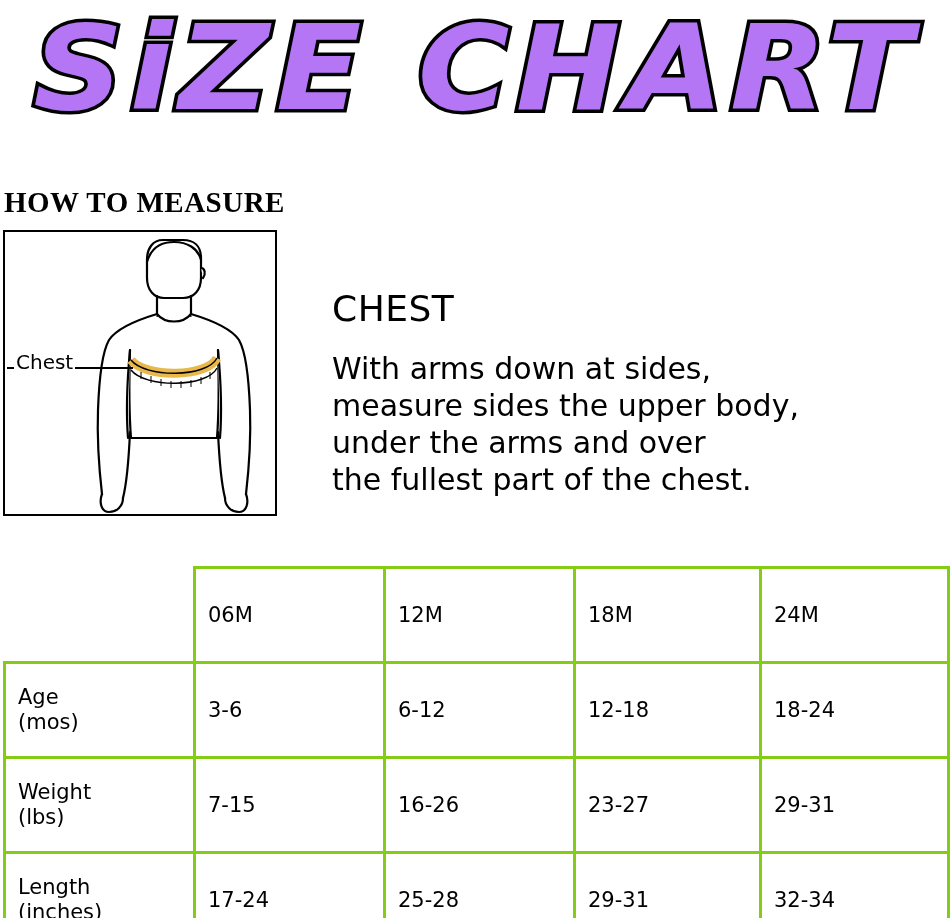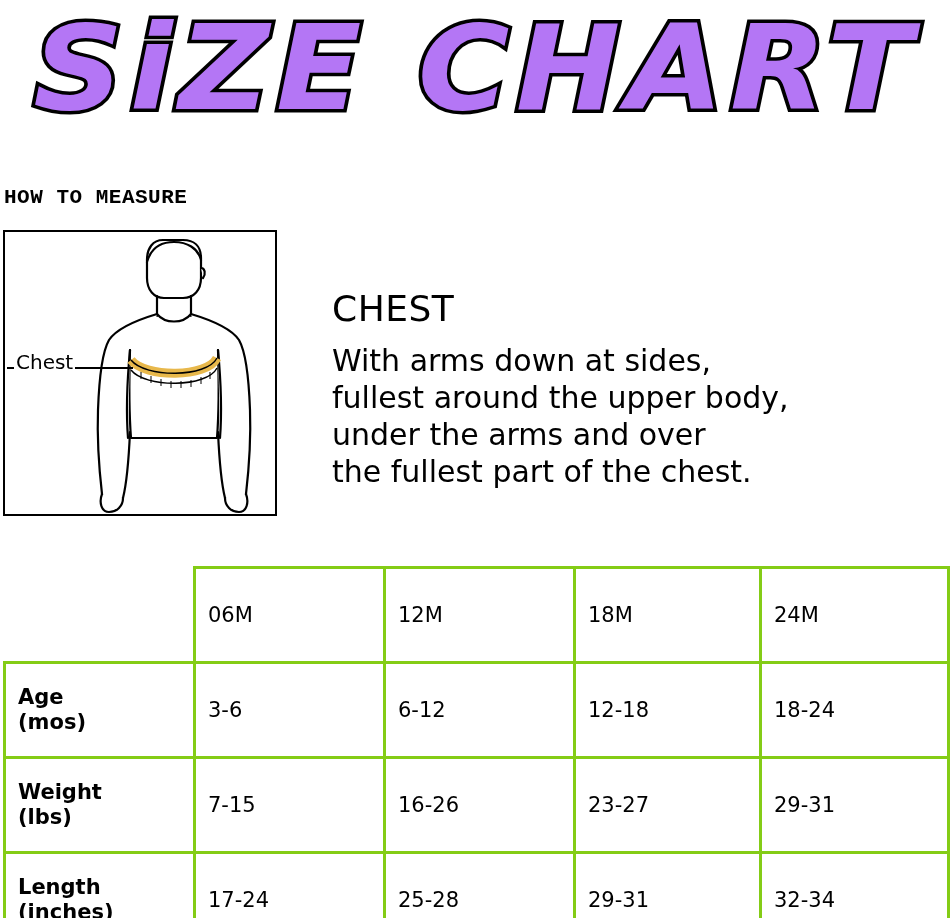--- a/index.html
+++ b/index.html
@@ -41,23 +41,23 @@
     font-style: italic;
     transform: scaleX(1.06);
     transform-origin: center top;
   }
 
   
   .howto {
     position: absolute;
     left: 4px;
     top: 186px;
-    font-family: Liberation Mono, monospace;
+    font-family: Liberation Serif, serif;
     font-weight: bold;
-    font-size: 21px;
+    font-size: 29px;
     letter-spacing: 0.5px;
   }
 
   
   .figure-box {
     position: absolute;
     left: 3px;
     top: 230px;
     width: 274px;
     height: 286px;
@@ -86,21 +86,21 @@
     top: 288px;
     width: 600px;
   }
   .desc-title {
     font-family: "DejaVu Sans", sans-serif;
     font-size: 36px;
     line-height: 42px;
     letter-spacing: 0.5px;
   }
   .desc-body {
-    margin-top: 12px;
+    margin-top: 20px;
     font-family: "DejaVu Sans", sans-serif;
     font-size: 30px;
     line-height: 37px;
     letter-spacing: 0px;
   }
   .desc-body div { white-space: nowrap; }
 
   
   .size-table {
     position: absolute;
@@ -128,21 +128,21 @@
     border-top: none !important;
     border-left: none !important;
     border-bottom: none !important;
   }
   .head-cell {
     vertical-align: bottom;
     padding-bottom: 14px;
   }
   .row-label {
     border-left: 2px solid #000;
-    font-weight: bold;
+    font-weight: normal;
     line-height: 25px;
     vertical-align: middle;
     padding-top: 4px;
   }
   .row-label span { display: block; }
   .val-cell { vertical-align: bottom; padding-bottom: 16px; }
   .val-cell.mid { vertical-align: middle; padding-bottom: 0; }
 </style>
 </head>
 <body>
@@ -197,21 +197,21 @@
 
     <line x1="2" y1="136" x2="128" y2="136" stroke="#000000" stroke-width="2"></line>
   </svg>
 </div>
 <div class="chest-label">Chest</div>
 
 <div class="desc">
   <div class="desc-title">CHEST</div>
   <div class="desc-body">
     <div>With arms down at sides,</div>
-    <div>fullest around the upper body,</div>
+    <div>measure sides the upper body,</div>
     <div>under the arms and over</div>
     <div>the fullest part of the chest.</div>
   </div>
 </div>
 
 <table class="size-table">
   <colgroup>
     <col class="c0">
       <col class="c1">
       <col class="c2">

